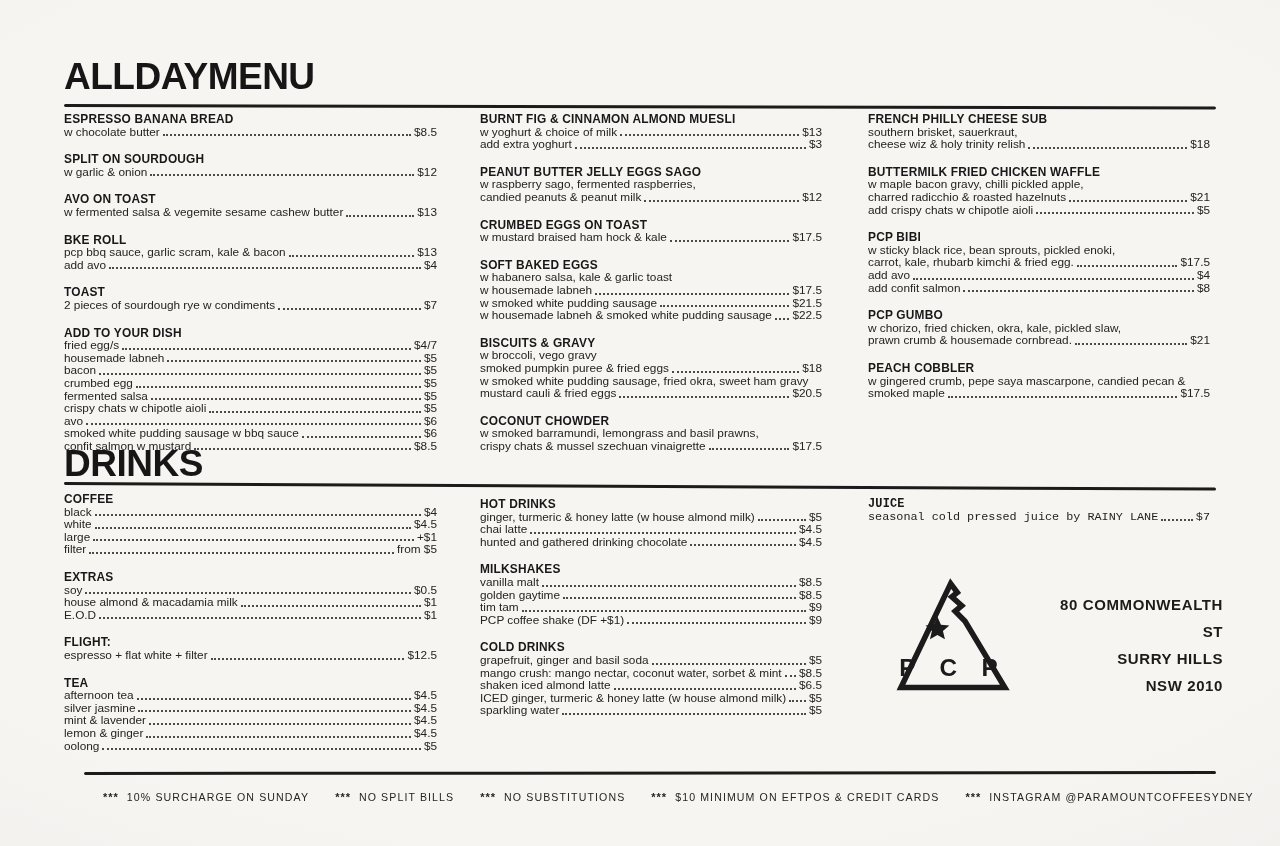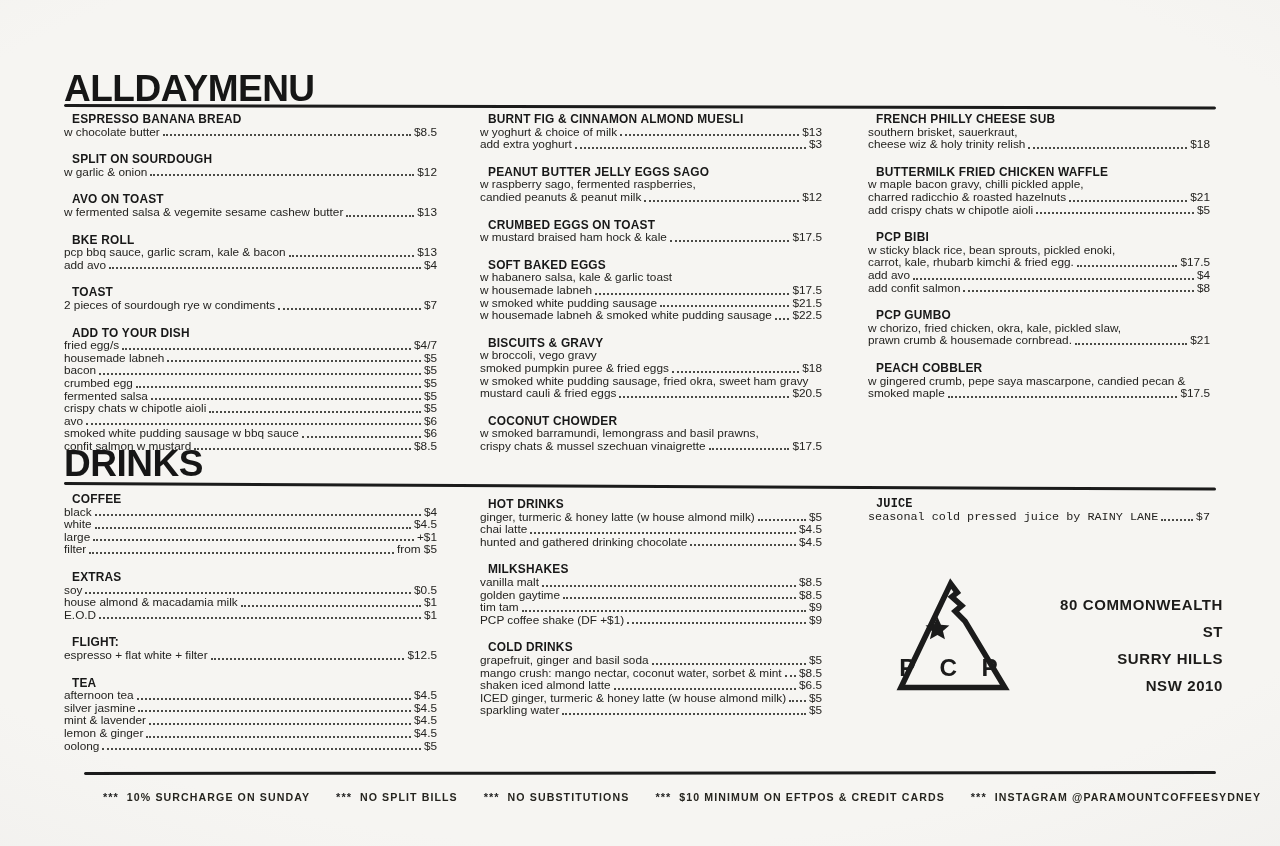--- a/index.html
+++ b/index.html
@@ -10,21 +10,21 @@
     background:#e8e7e5;
   }
   .page {
     position:relative; width:1280px; height:846px; overflow:hidden;
     background: radial-gradient(ellipse 120% 100% at 48% 45%, #f6f5f2 55%, #edecea 90%, #e6e5e3 100%);
   }
   .big-title {
     position:absolute; left:64px;
     font-size:37px; font-weight:bold; letter-spacing:-0.5px; color:#161616;
   }
-  #food-title { top:68px;text-align:center; }
+  #food-title { top:56px;text-align:center; }
   #drinks-title { top:443px; }
   .rule {
     position:absolute; left:64px; width:1152px; height:3px; background:#1b1b1b;
     transform-origin:left center; border-radius:2px;
   }
   #rule-food { top:104px; transform:rotate(0.12deg); }
   #rule-drinks { top:482px; transform:rotate(0.28deg); }
   #rule-footer { top:772px; left:84px; width:1132px; height:3px; transform:rotate(-0.05deg); }
 
   .col { position:absolute; }
@@ -33,40 +33,39 @@
   #food-col-0, #drinks-col-0 { left:64px;  width:373px; }
   #food-col-1, #drinks-col-1 { left:480px; width:342px; }
   #food-col-2, #drinks-col-2 { left:868px; width:342px; }
   #drinks-col-1 { top:498px; }
   #drinks-col-2 { top:498px;font-family:Liberation Mono, monospace; }
 
   .section { margin-bottom:15px; }
   .sec-head {
     font-weight:bold; font-size:11.9px; line-height:12.6px; letter-spacing:0.2px;
     color:#181818;
-    margin-left:8px;
   }
   .line { display:flex; align-items:flex-end; font-size:11.8px; line-height:12.6px; color:#242320; }
   .line .t { white-space:nowrap; }
   .line .dots {
     flex:1 1 auto; margin:0 3px 2px 3px; border-bottom:2px dotted #4a4a46; min-width:8px;
   }
   .line .p { white-space:nowrap; text-align:right; }
 
   .brand { position:absolute; left:893px; top:575px; width:330px; height:130px; }
   .brand svg { position:absolute; left:0; top:2px; }
   .address { position:absolute; left:142px; top:16px; }
   .address div {
     font-size:15px; font-weight:bold; letter-spacing:0.6px; line-height:27px; color:#1c1b19;text-align:right;
   }
 
   .footer { position:absolute; left:103px; top:791px; display:flex; gap:26px; width:1120px; }
   .fnote { display:flex; align-items:center; white-space:nowrap; }
   .fstars { font-size:11px; font-weight:bold; letter-spacing:1px; margin-right:8px; color:#222; }
-  .ftext { font-size:10.6px; font-weight:bold; letter-spacing:1.1px; color:#26251f; }
+  .ftext { font-size:10.6px; font-weight:normal; letter-spacing:1.1px; color:#26251f; }
 </style>
 </head>
 <body>
 
 <div class="page">
 
   <div class="big-title" id="food-title">ALLDAYMENU</div>
   <div class="rule" id="rule-food"></div>
 
   <div class="col food-col" id="food-col-0">

